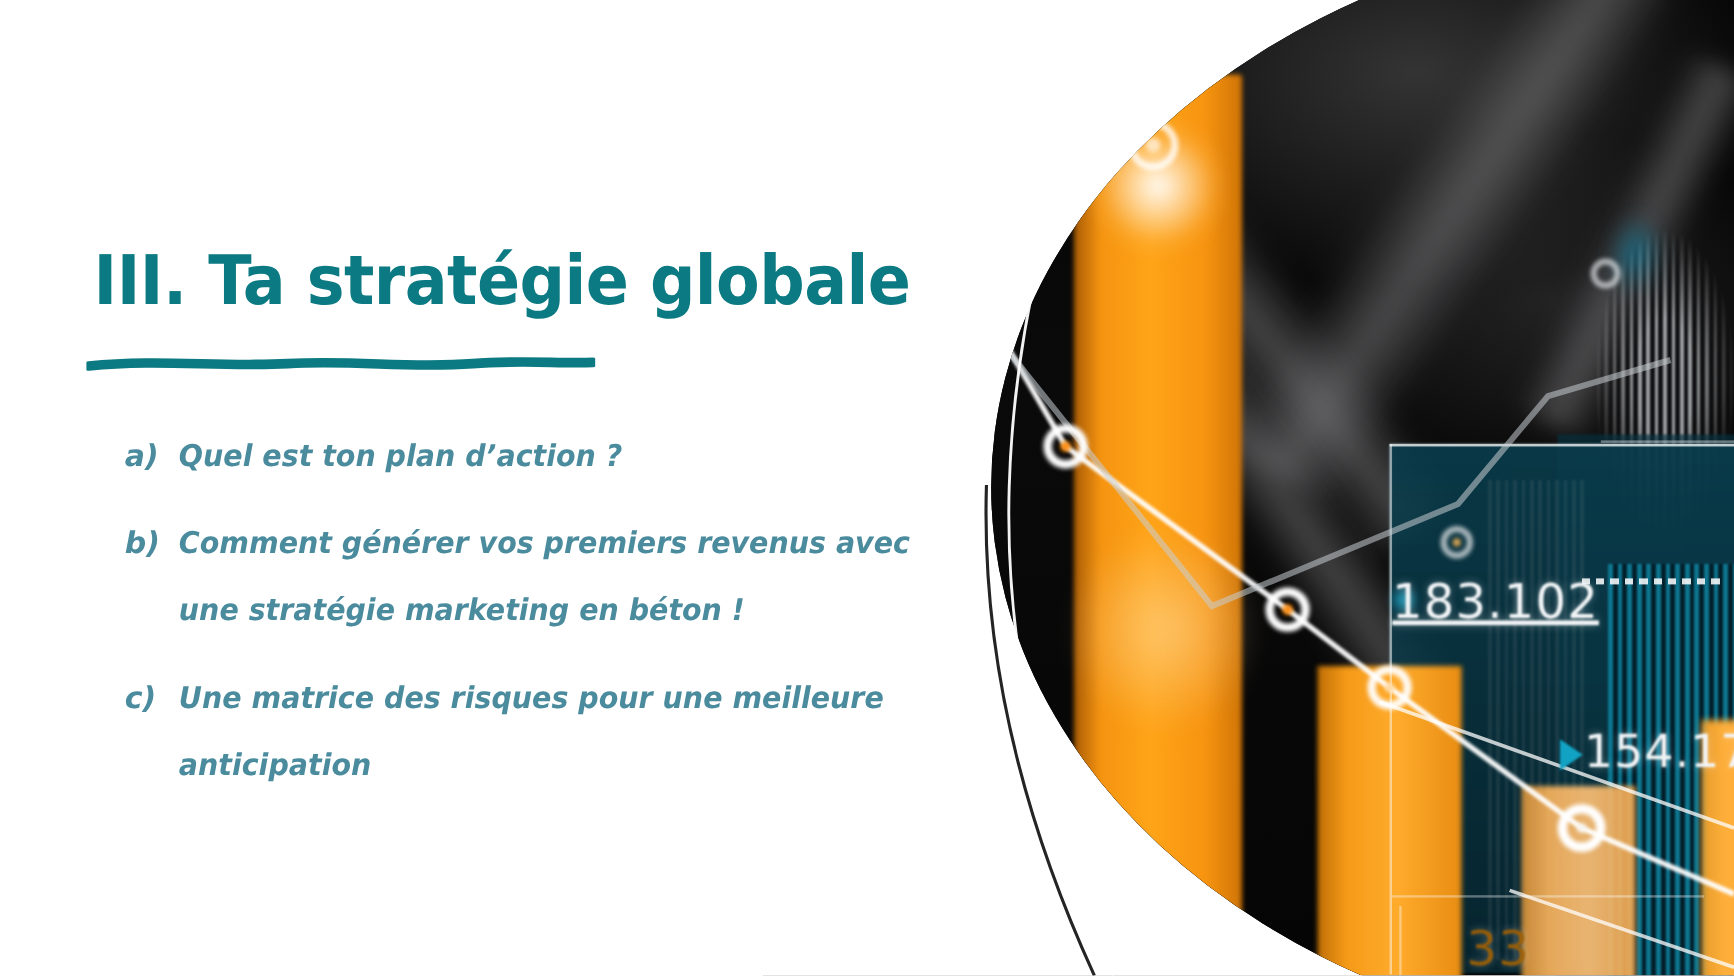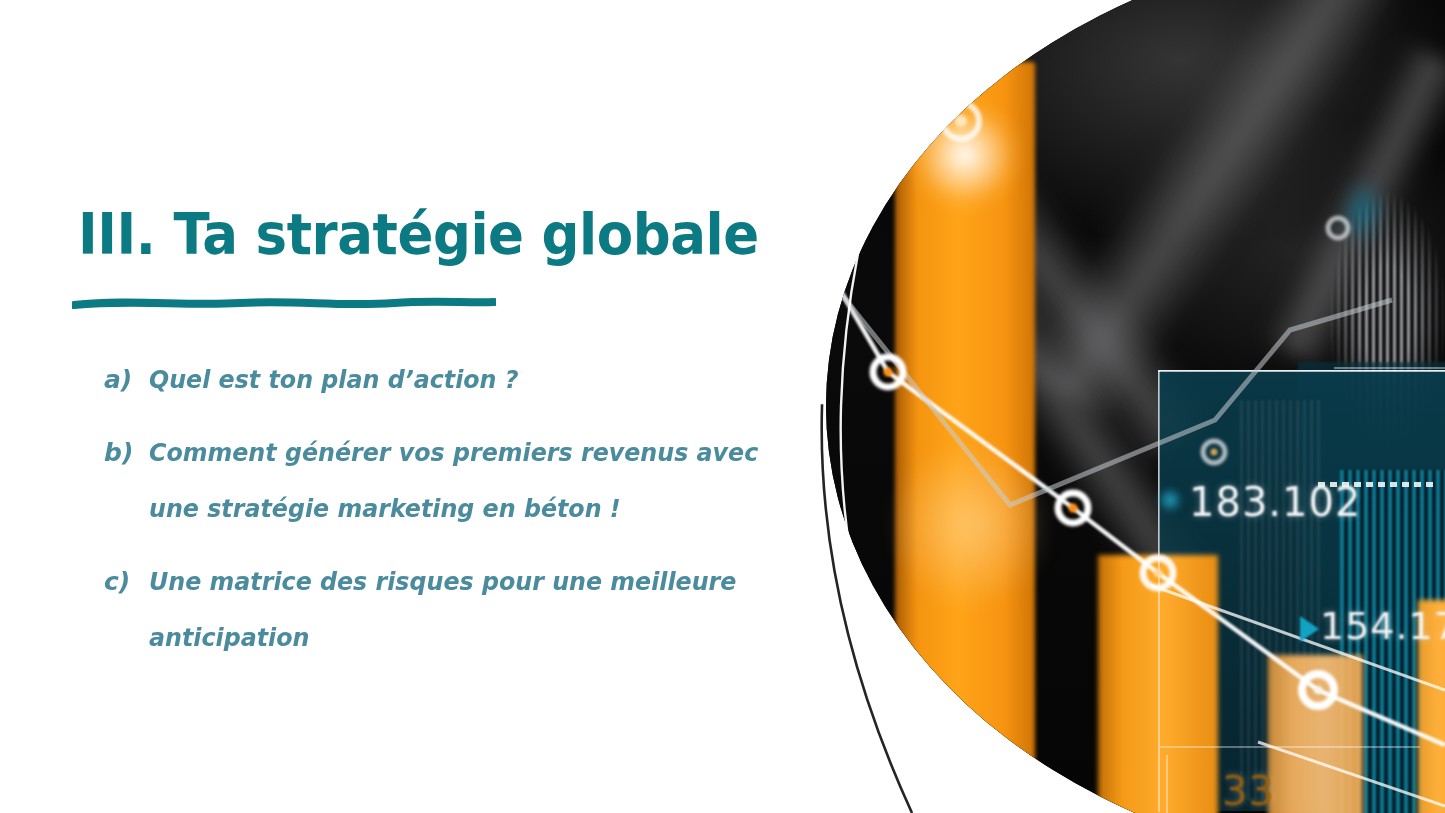--- a/index.html
+++ b/index.html
@@ -230,21 +230,21 @@
   .readout {
     position: absolute;
     color: #f2f5f7;
     font-family: "DejaVu Sans", sans-serif;
     font-weight: 400;
     letter-spacing: 1px;
     text-shadow: 0 0 7px rgba(255,255,255,0.35);
     filter: blur(0.9px);
     white-space: nowrap;
   }
-  #readout-1 { left: 1189px; top: 479px; font-size: 40px; }
+  #readout-1 { left: 1160px; top: 479px; font-size: 40px; text-decoration: underline; }
   #readout-2 { left: 1320px; top: 604px; font-size: 38px; }
   #readout-3 { left: 1222px; top: 768px; font-size: 40px; color:#a16207; opacity:.93; }
   .tri-marker {
     position: absolute;
     left: 1300px; top: 616px;
     width: 0; height: 0;
     border-left: 19px solid #12a3c4;
     border-top: 13px solid transparent;
     border-bottom: 13px solid transparent;
     filter: blur(0.8px);

